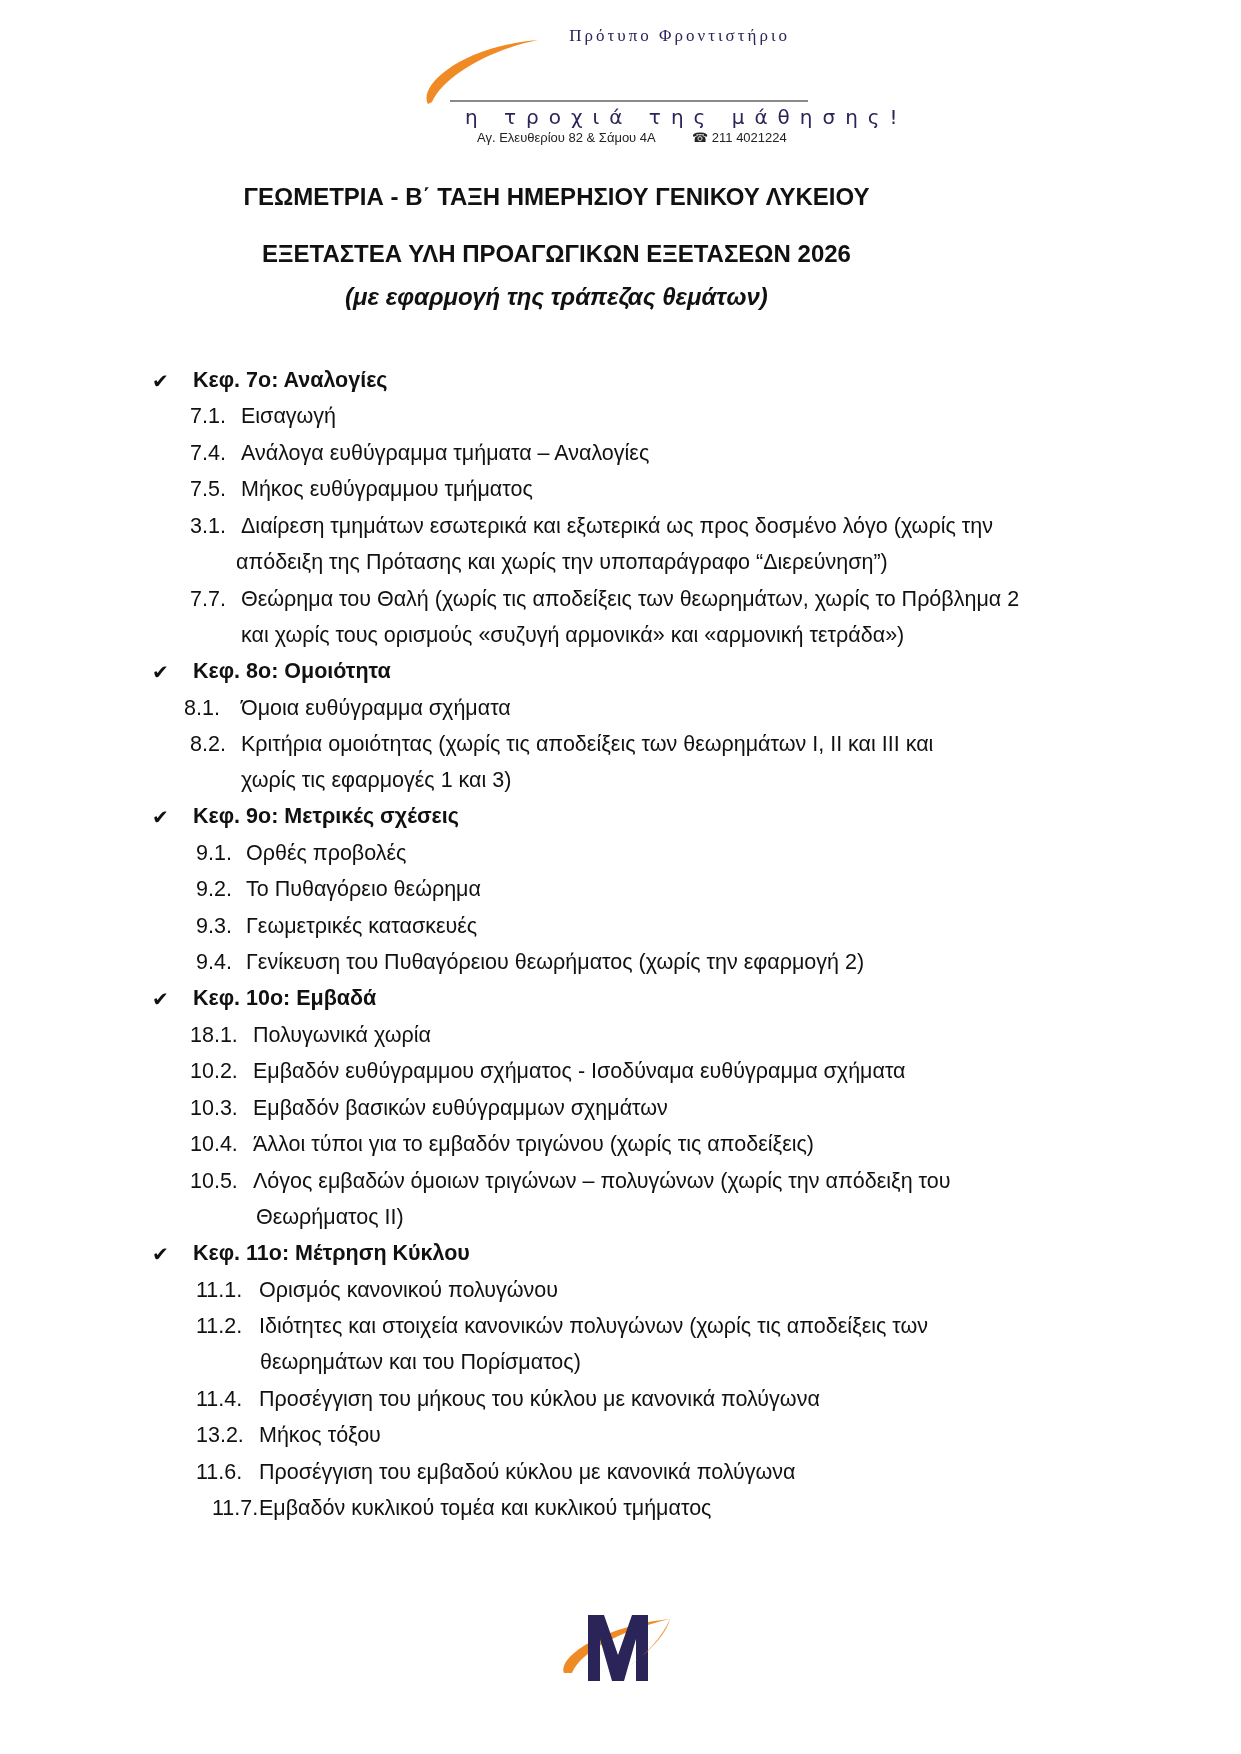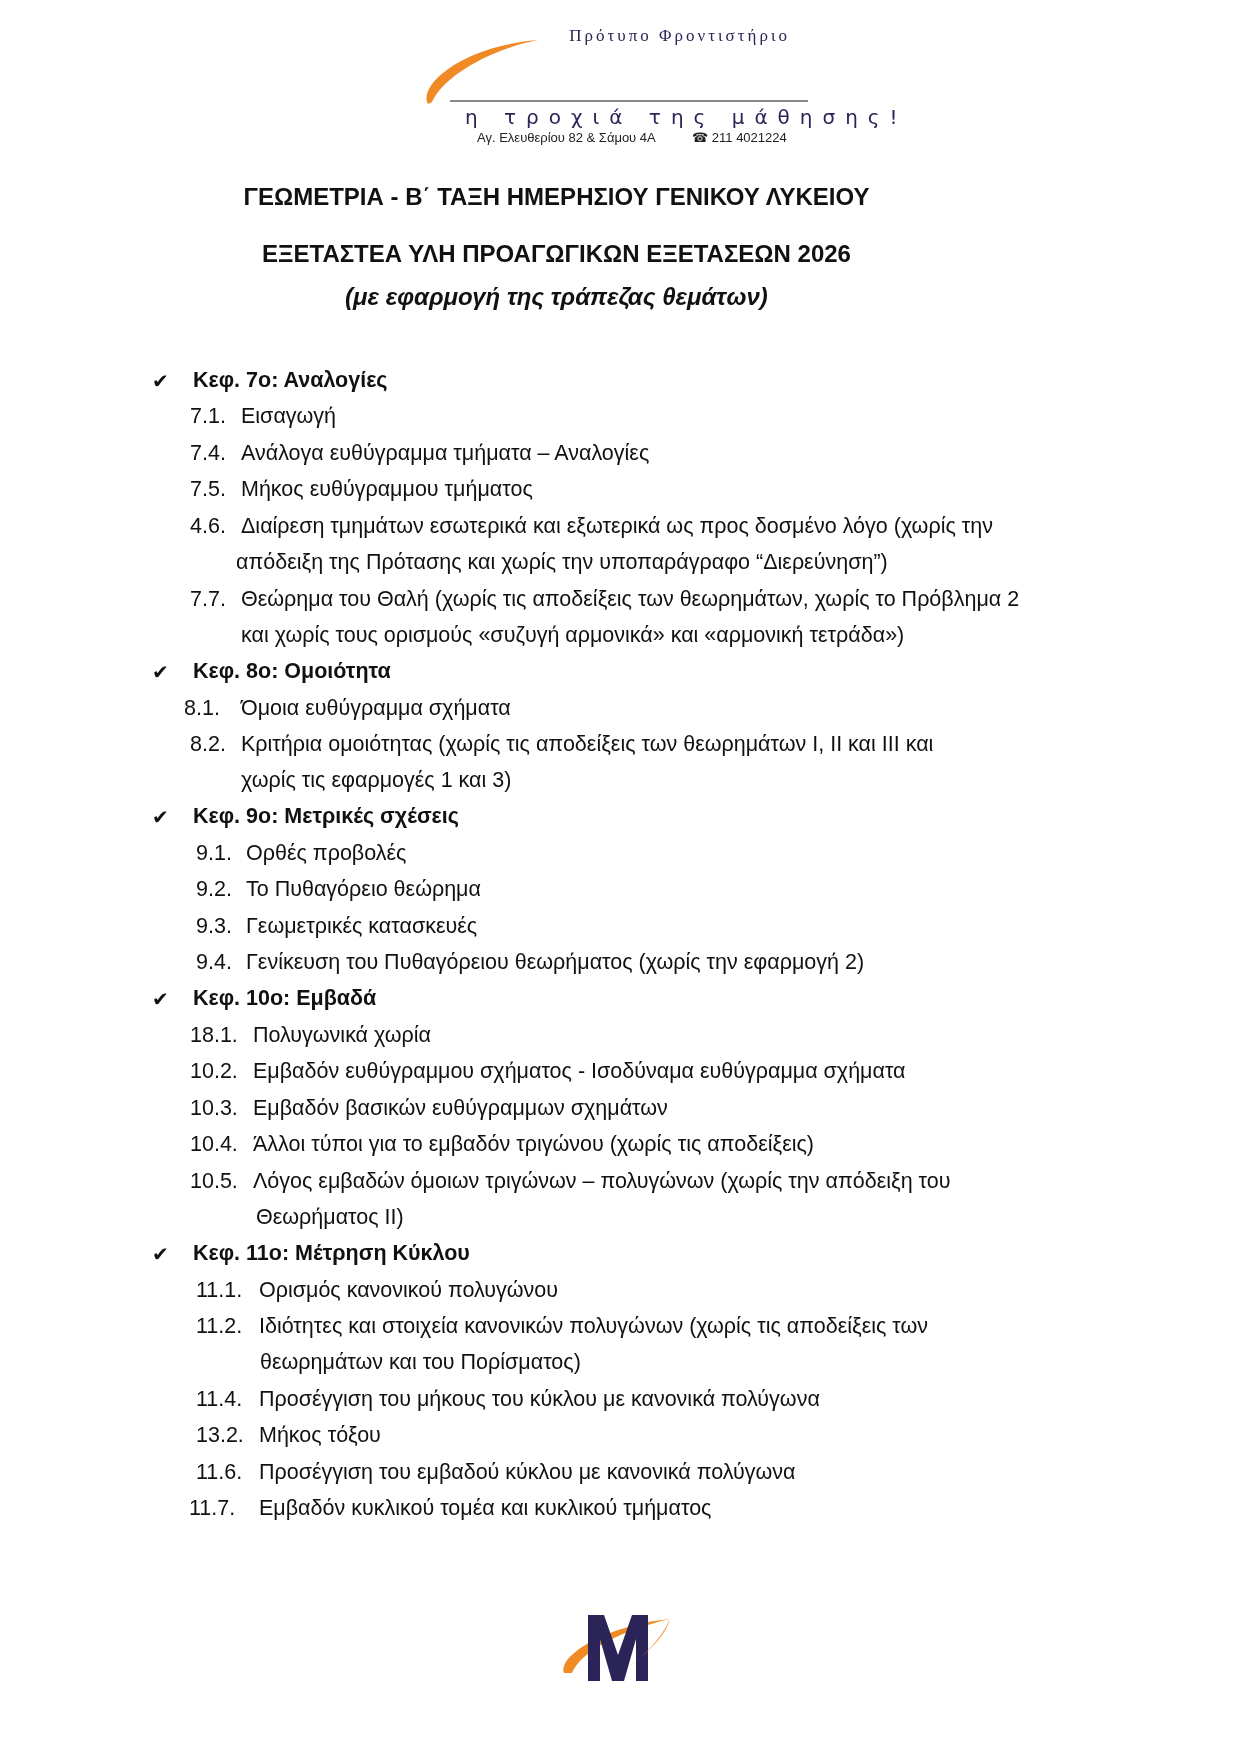--- a/index.html
+++ b/index.html
@@ -56,21 +56,21 @@
 <div class="syllabus">
 
   <span class="check" style="left:152px;top:369px">✔</span>
   <span class="line chapter" style="left:193px;top:367px">Κεφ. 7ο: Αναλογίες</span>
   <span class="line" style="left:190px;top:403px">7.1.</span>
   <span class="line" style="left:241px;top:403px">Εισαγωγή</span>
   <span class="line" style="left:190px;top:440px">7.4.</span>
   <span class="line" style="left:241px;top:440px">Ανάλογα ευθύγραμμα τμήματα – Αναλογίες</span>
   <span class="line" style="left:190px;top:476px">7.5.</span>
   <span class="line" style="left:241px;top:476px">Μήκος ευθύγραμμου τμήματος</span>
-  <span class="line" style="left:190px;top:513px">4.6.</span>
+  <span class="line" style="left:190px;top:513px">3.1.</span>
   <span class="line" style="left:241px;top:513px">Διαίρεση τμημάτων εσωτερικά και εξωτερικά ως προς δοσμένο λόγο (χωρίς την</span>
   <span class="line" style="left:236px;top:549px">απόδειξη της Πρότασης και χωρίς την υποπαράγραφο “Διερεύνηση”)</span>
   <span class="line" style="left:190px;top:586px">7.7.</span>
   <span class="line" style="left:241px;top:586px">Θεώρημα του Θαλή (χωρίς τις αποδείξεις των θεωρημάτων, χωρίς το Πρόβλημα 2</span>
   <span class="line" style="left:241px;top:622px">και χωρίς τους ορισμούς «συζυγή αρμονικά» και «αρμονική τετράδα»)</span>
 
   <span class="check" style="left:152px;top:660px">✔</span>
   <span class="line chapter" style="left:193px;top:658px">Κεφ. 8ο: Ομοιότητα</span>
   <span class="line" style="left:184px;top:695px">8.1.</span>
   <span class="line" style="left:241px;top:695px">Όμοια ευθύγραμμα σχήματα</span>
@@ -109,21 +109,21 @@
   <span class="line" style="left:259px;top:1277px">Ορισμός κανονικού πολυγώνου</span>
   <span class="line" style="left:196px;top:1313px">11.2.</span>
   <span class="line" style="left:259px;top:1313px">Ιδιότητες και στοιχεία κανονικών πολυγώνων (χωρίς τις αποδείξεις των</span>
   <span class="line" style="left:260px;top:1349px">θεωρημάτων και του Πορίσματος)</span>
   <span class="line" style="left:196px;top:1386px">11.4.</span>
   <span class="line" style="left:259px;top:1386px">Προσέγγιση του μήκους του κύκλου με κανονικά πολύγωνα</span>
   <span class="line" style="left:196px;top:1422px">13.2.</span>
   <span class="line" style="left:259px;top:1422px">Μήκος τόξου</span>
   <span class="line" style="left:196px;top:1459px">11.6.</span>
   <span class="line" style="left:259px;top:1459px">Προσέγγιση του εμβαδού κύκλου με κανονικά πολύγωνα</span>
-  <span class="line" style="left:189px;top:1495px">11.7.</span>
+  <span class="line" style="left:212px;top:1495px">11.7.</span>
   <span class="line" style="left:259px;top:1495px">Εμβαδόν κυκλικού τομέα και κυκλικού τμήματος</span>
 </div>
 
 <svg class="footer-logo" viewBox="0 0 120 80" width="120" height="80">
   <path d="M6 68 C 0 50, 50 20, 112 14 C 60 26, 22 48, 14 68 Z" fill="#f08a24"></path>
   <path d="M30 10 L46 10 L60 50 L74 10 L90 10 L90 76 L78 76 L78 34 L66 76 L54 76 L42 34 L42 76 L30 76 Z" fill="#2b2459"></path>
   <path d="M70 62 C 90 48, 108 30, 112 14 C 104 32, 88 50, 70 62 Z" fill="#f08a24" opacity="0.9"></path>
 </svg>
 
 </body></html>

